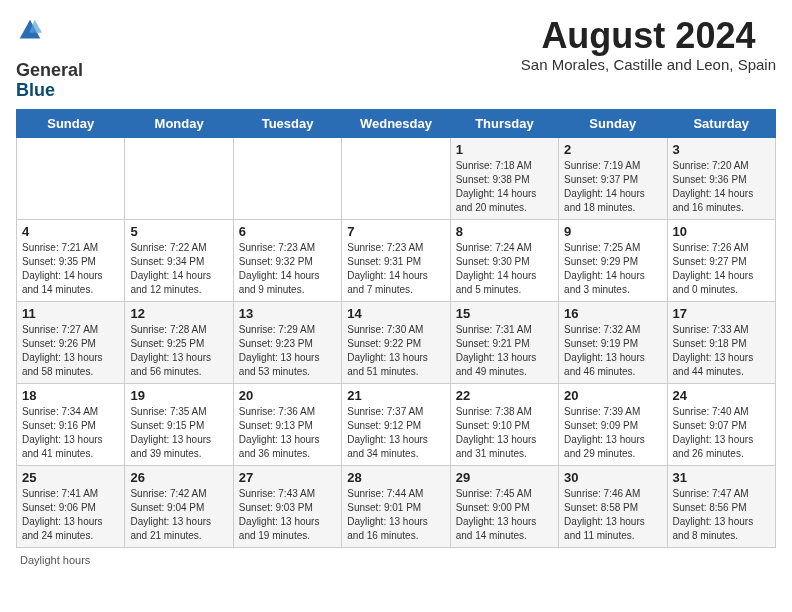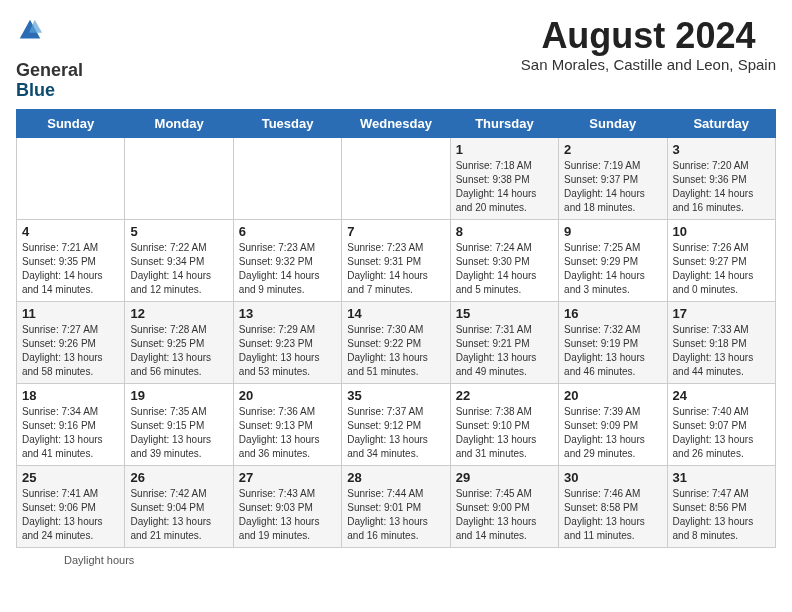--- a/index.html
+++ b/index.html
@@ -87,21 +87,20 @@
     }
     .empty-cell {
       background: #fff !important;
     }
     .footer {
       margin-top: 6px;
       font-size: 11px;
       color: #555;
       text-align: left;
       padding-left: 4px;
-      margin-left: 44px;
     }
   </style>
 </head>
 <body>
 
 <div class="header">
   <div class="logo">
     <svg class="logo-icon" viewBox="0 0 30 30" xmlns="http://www.w3.org/2000/svg">
       <polygon points="15,4 26,24 4,24" fill="#2a6db5"></polygon>
       <polygon points="20,4 28,18 14,18" fill="#5ba3d9" opacity="0.7"></polygon>
@@ -215,21 +214,21 @@
         </td>
         <td>
           <div class="day-number">19</div>
           <div class="day-info">Sunrise: 7:35 AM<br>Sunset: 9:15 PM<br>Daylight: 13 hours and 39 minutes.</div>
         </td>
         <td>
           <div class="day-number">20</div>
           <div class="day-info">Sunrise: 7:36 AM<br>Sunset: 9:13 PM<br>Daylight: 13 hours and 36 minutes.</div>
         </td>
         <td>
-          <div class="day-number">35</div>
+          <div class="day-number">21</div>
           <div class="day-info">Sunrise: 7:37 AM<br>Sunset: 9:12 PM<br>Daylight: 13 hours and 34 minutes.</div>
         </td>
         <td>
           <div class="day-number">22</div>
           <div class="day-info">Sunrise: 7:38 AM<br>Sunset: 9:10 PM<br>Daylight: 13 hours and 31 minutes.</div>
         </td>
         <td>
           <div class="day-number">20</div>
           <div class="day-info">Sunrise: 7:39 AM<br>Sunset: 9:09 PM<br>Daylight: 13 hours and 29 minutes.</div>
         </td>

